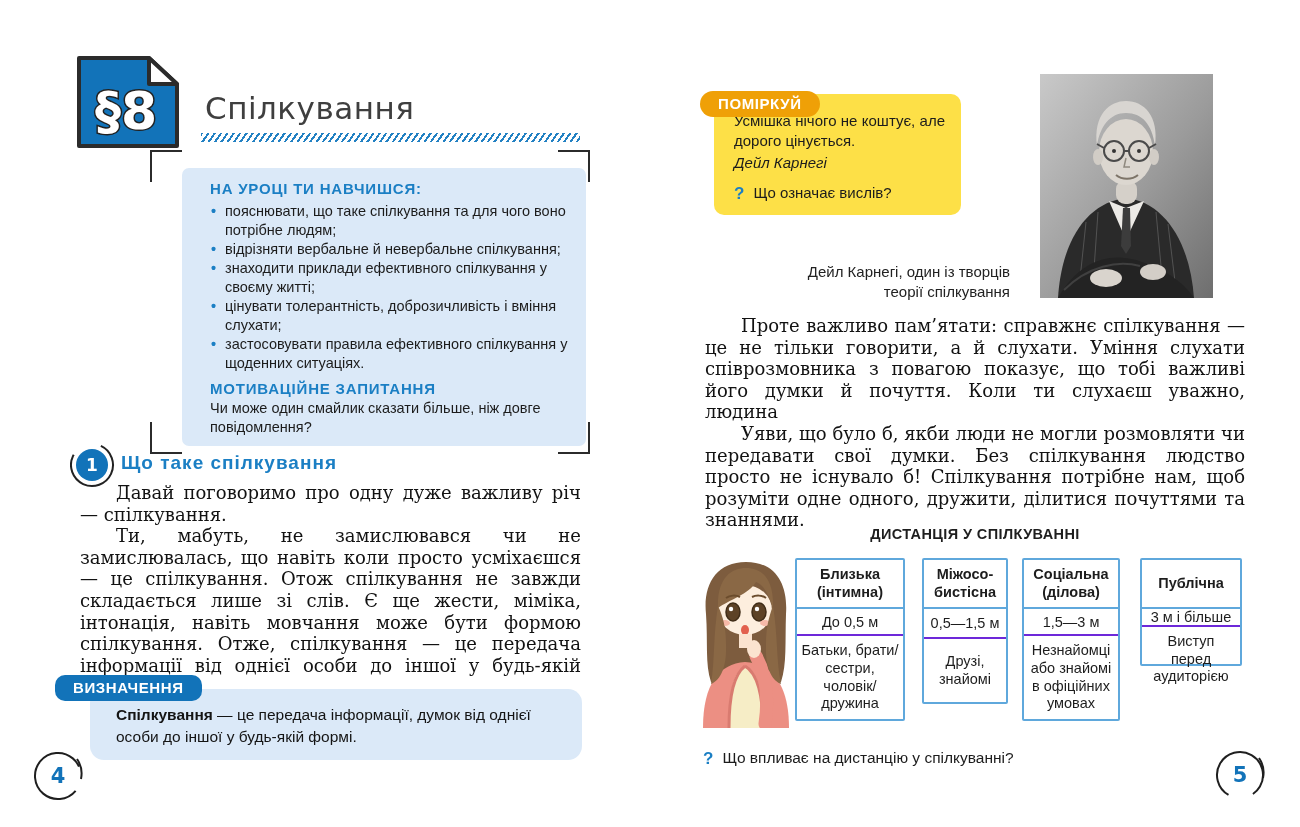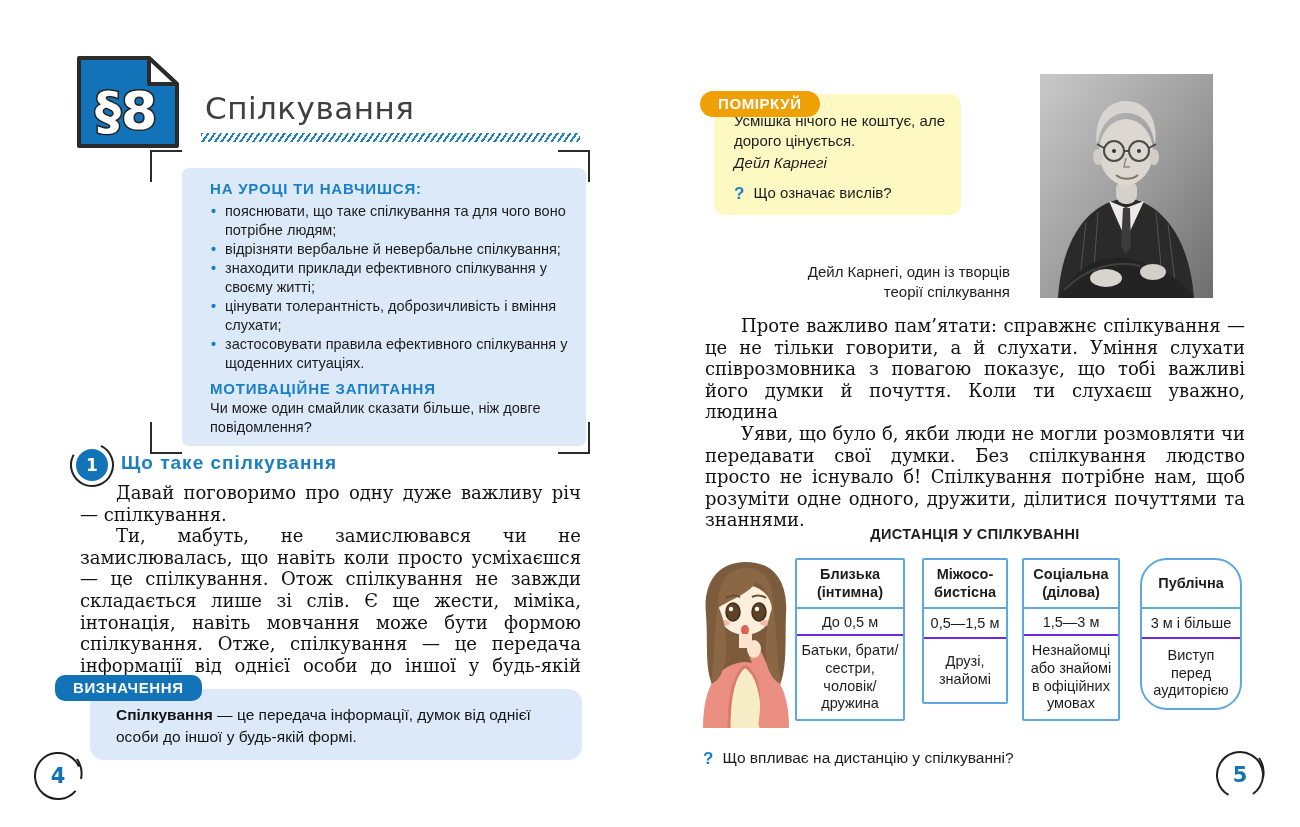--- a/index.html
+++ b/index.html
@@ -55,21 +55,21 @@
   .tag.orange{background:#efa007;}
 
   .def-box{
     left:90px;top:689px;width:492px;box-sizing:border-box;background:#dbe9f8;border-radius:14px;
     padding:15px 22px 12px 26px;font-size:15.5px;line-height:1.42;color:#141414;
   }
   .def-box b{font-weight:700;}
 
   
   .ponder-box{
-    left:714px;top:94px;width:247px;box-sizing:border-box;background:#fef9c3;border-radius:10px;
+    left:714px;top:94px;width:247px;box-sizing:border-box;background:#fde047;border-radius:10px;
     padding:17px 16px 12px 20px;font-size:15px;line-height:20px;color:#1c1c1c;
   }
   .ponder-quote{text-align:justify;}
   .ponder-author{text-align:left;font-style:italic;margin-top:2px;}
   .qrow{display:flex;gap:9px;align-items:baseline;margin-top:10px;}
   .qmark{color:#1b7fc4;font-weight:800;font-size:17px;line-height:1;position:relative;top:1px;}
 
   .photo-frame{left:1040px;top:74px;width:173px;height:224px;}
   .photo-caption{
     left:793px;top:262px;width:217px;font-size:15px;line-height:1.32;color:#222;text-align:right;
@@ -245,21 +245,21 @@
 <div class="abs tcol" style="left:922px;width:86px;height:146px;">
   <div class="tcell-header">Міжосо-бистісна</div>
   <div class="tcell-distance">0,5—1,5 м</div>
   <div class="tcell-who">Друзі, знайомі</div>
 </div>
 <div class="abs tcol" style="left:1022px;width:98px;height:163px;">
   <div class="tcell-header">Соціальна (ділова)</div>
   <div class="tcell-distance">1,5—3 м</div>
   <div class="tcell-who">Незнайомці або знайомі в офіційних умовах</div>
 </div>
-<div class="abs tcol" style="left:1140px;width:102px;height:152px;border-radius:27px;">
+<div class="abs tcol" style="left:1140px;width:102px;height:108px;">
   <div class="tcell-header">Публічна</div>
   <div class="tcell-distance">3 м і більше</div>
   <div class="tcell-who">Виступ перед аудиторією</div>
 </div>
 
 <div class="abs qrow q-bottom">
   <span class="qmark">?</span>
   <span class="qtext">Що впливає на дистанцію у спілкуванні?</span>
 </div>
 

